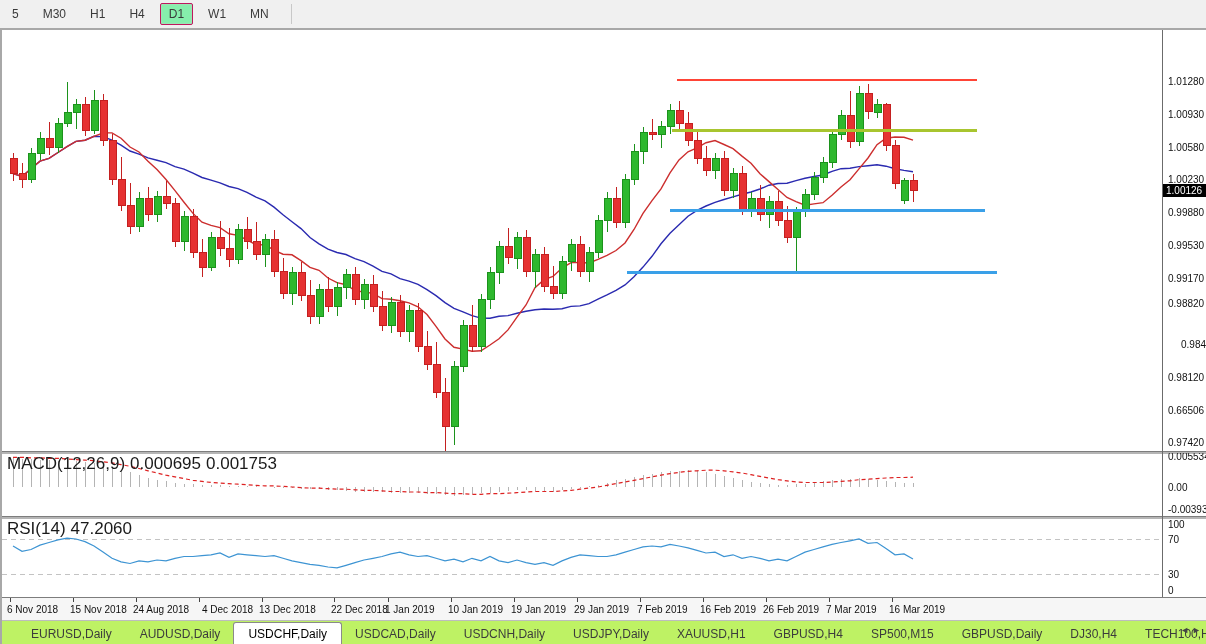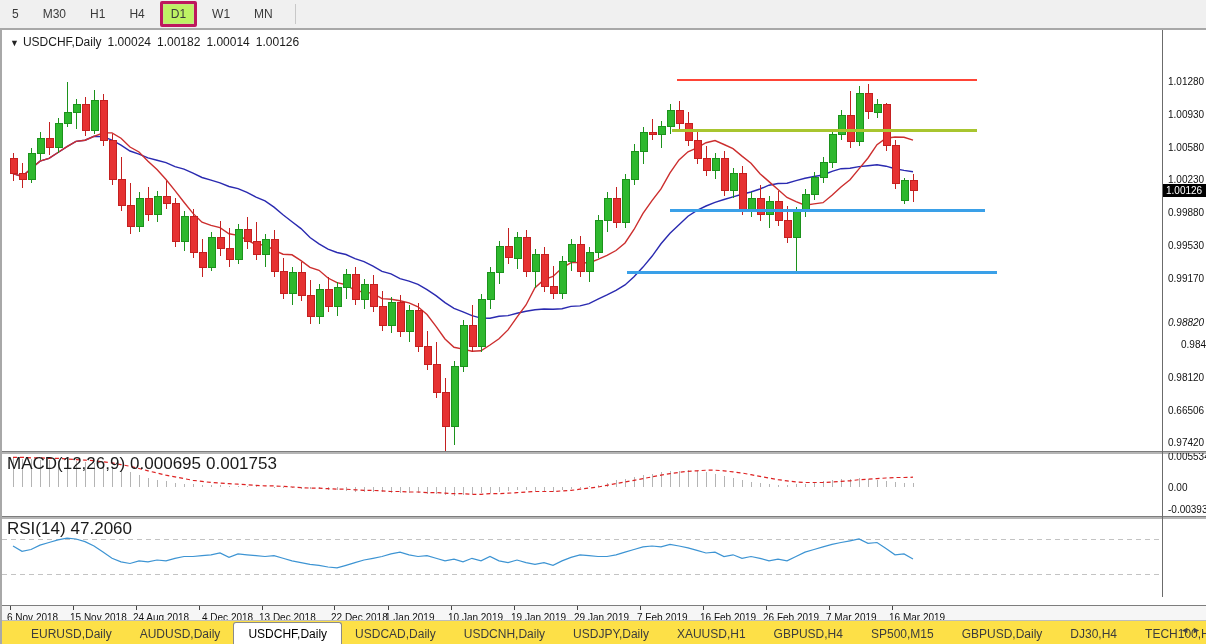--- a/index.html
+++ b/index.html
@@ -3,44 +3,44 @@
 <meta charset="utf-8">
 <style>
   html,body{margin:0;padding:0;background:#d8d8d8;}
   #app{position:relative;width:1206px;height:644px;background:#f0f0f0;overflow:hidden;
        font-family:"Liberation Sans",sans-serif;-webkit-font-smoothing:none;}
   
   #toolbar{position:absolute;left:0;top:0;width:1206px;height:28px;background:#f0f0f0;
            display:flex;align-items:center;border-bottom:1px solid #dcdcdc;}
   .tfbtn{font-size:12px;color:#3a3a3a;padding:3px 8px;margin:0 3px;border:1px solid transparent;
          border-radius:2px;cursor:default;}
-  .tfbtn.active{background:#bef264;border:3px solid #be185d;box-shadow:inset 0 0 2px #cfcfcf;}
+  .tfbtn.active{background:#86efac;border:1px solid #be185d;box-shadow:inset 0 0 2px #cfcfcf;}
   .tb-sep{width:1px;height:20px;background:#c8c8c8;margin:0 10px;}
   
   #chartwin{position:absolute;left:0;top:28px;width:1204px;height:615px;background:#ffffff;
             border-left:2px solid #a8a8a8;border-top:2px solid #a8a8a8;border-right:1px solid #c0c0c0;}
   #title{position:absolute;left:8px;top:5px;font-size:12px;color:#1a1a1a;z-index:5;}
   #title .mark{font-size:9px;color:#222;margin-right:4px;}
   #title .val{margin-left:6px;}
   .panel-label{position:absolute;left:5px;font-size:17px;color:#1a1a1a;z-index:5;}
   .panel-label .val{margin-left:5px;}
   svg{position:absolute;left:0;}
   #axis-line{position:absolute;left:1160px;top:0px;width:0;height:567px;border-left:1px solid #6b6b6b;}
   .yaxis{position:absolute;left:1163px;width:41px;overflow:hidden;}
   .ylab{position:absolute;left:3px;font-size:10px;color:#111;white-space:nowrap;}
   #pricebadge{position:absolute;left:1161px;width:45px;height:13px;background:#000;color:#fff;
               font-size:10px;line-height:13px;padding-left:3px;z-index:6;}
   .hsep{position:absolute;left:0;width:1204px;height:2px;background:#b5b5b5;border-top:1px solid #7d7d7d;}
   
   #dateaxis{position:absolute;left:0;top:567px;width:1204px;height:23px;background:#f6f6f6;
-            border-top:1px solid #7d7d7d;margin-top:8px;}
+            border-top:1px solid #7d7d7d;}
   .dlab{position:absolute;top:6px;font-size:10px;color:#111;white-space:nowrap;}
   .dtick{position:absolute;top:0;width:1px;height:4px;background:#444;}
   
-  #tabbar{position:absolute;left:0;top:590px;width:1204px;height:25px;background:#fde047;
+  #tabbar{position:absolute;left:0;top:590px;width:1204px;height:25px;background:#bef264;
           border-top:1px solid #bdbdbd;display:flex;align-items:flex-end;padding-left:16px;box-sizing:border-box;}
   .tab{font-size:12px;color:#3c3c3c;padding:3px 13px 4px 13px;cursor:default;white-space:nowrap;}
   .tab.active{background:#ffffff;color:#000;border:1px solid #8a8a8a;border-bottom:1px solid #ffffff;
               border-radius:3px 3px 0 0;padding:4px 14px 4px 14px;margin-bottom:-1px;z-index:2;}
   .tabdiv{width:1px;height:13px;background:#a9a9a9;margin:0 1px 6px 1px;}
   #tabscroll{position:absolute;right:2px;top:595px;font-size:9px;color:#444;letter-spacing:3px;}
   #tabscroll span{cursor:default;}
 </style>
 </head>
 <body>
@@ -53,23 +53,20 @@
       <div class="tfbtn">H1</div>
       <div class="tfbtn">H4</div>
       <div class="tfbtn active">D1</div>
       <div class="tfbtn">W1</div>
       <div class="tfbtn">MN</div>
       <div class="tb-sep"></div>
     </div>
 
   <div id="chartwin">
 
-    <div id="title">
-      <span class="mark">▼</span><span>USDCHF,Daily</span><span class="val">1.00024</span><span class="val">1.00182</span><span class="val">1.00014</span><span class="val">1.00126</span>
-    </div>
 
     <svg id="price-svg" width="1160" height="423" viewBox="0 0 1160 423" style="top:0;">
         <polyline points="11.0,143.7 20.0,146.5 29.0,138.7 38.0,131.1 47.0,128.4 56.0,122.5 65.0,116.7 74.0,111.4 83.0,110.2 92.0,106.3 101.0,106.6 110.0,110.2 119.0,115.2 128.0,121.0 137.0,124.1 146.0,127.9 155.0,130.2 164.0,132.6 173.0,136.7 182.0,139.2 191.0,143.2 200.0,147.5 209.0,150.1 218.0,152.9 227.0,156.5 236.0,158.6 245.0,162.3 254.0,167.1 263.0,170.9 272.0,177.1 281.0,184.7 290.0,191.7 299.0,198.6 308.0,207.5 317.0,213.8 326.0,219.1 335.0,222.5 344.0,224.5 353.0,228.7 362.0,231.6 371.0,236.2 380.0,241.3 389.0,243.9 398.0,248.6 407.0,251.1 416.0,254.3 425.0,259.6 434.0,265.6 443.0,272.6 452.0,278.3 461.0,281.8 470.0,285.6 479.0,288.1 488.0,288.2 497.0,286.2 506.0,285.6 515.0,283.2 524.0,281.3 533.0,279.8 542.0,279.0 551.0,279.2 560.0,278.7 569.0,276.4 578.0,275.9 587.0,273.6 596.0,269.2 605.0,264.9 614.0,260.3 623.0,254.9 632.0,246.8 641.0,237.1 650.0,226.3 659.0,213.8 668.0,203.2 677.0,194.7 686.0,186.2 695.0,180.3 704.0,176.0 713.0,172.4 722.0,169.5 731.0,166.9 740.0,164.3 749.0,162.0 758.0,159.0 767.0,155.2 776.0,153.5 785.0,153.2 794.0,150.7 803.0,148.3 812.0,146.5 821.0,145.0 830.0,141.3 839.0,138.7 848.0,138.3 857.0,136.6 866.0,135.7 875.0,134.8 884.0,136.2 893.0,138.7 902.0,140.4 911.0,141.7" fill="none" stroke="#2a2ab0" stroke-width="1.4"></polyline>
         <polyline points="11.0,143.7 20.0,146.5 29.0,138.7 38.0,131.1 47.0,128.4 56.0,122.5 65.0,116.7 74.0,111.4 83.0,110.2 92.0,106.3 101.0,102.9 110.0,102.9 119.0,108.2 128.0,117.0 137.0,122.0 146.0,131.2 155.0,139.6 164.0,149.5 173.0,160.6 182.0,172.2 191.0,183.4 200.0,192.2 209.0,195.4 218.0,197.6 227.0,203.8 236.0,205.3 245.0,209.8 254.0,214.9 263.0,214.7 272.0,220.1 281.0,224.2 290.0,224.8 299.0,230.6 308.0,237.3 317.0,240.3 326.0,248.0 335.0,252.7 344.0,254.7 353.0,260.7 362.0,262.0 371.0,263.3 380.0,268.6 389.0,269.3 398.0,270.8 407.0,272.9 416.0,276.8 425.0,284.5 434.0,296.3 443.0,309.0 452.0,317.3 461.0,319.1 470.0,321.2 479.0,320.8 488.0,315.0 497.0,308.7 506.0,299.9 515.0,287.1 524.0,275.0 533.0,257.7 542.0,249.7 551.0,246.5 560.0,238.1 569.0,232.6 578.0,232.5 587.0,233.0 596.0,229.3 605.0,225.3 614.0,220.5 623.0,213.0 632.0,199.5 641.0,183.4 650.0,170.7 659.0,158.9 668.0,142.8 677.0,129.9 686.0,121.8 695.0,117.9 704.0,112.7 713.0,110.6 722.0,114.5 731.0,118.6 740.0,126.1 749.0,133.2 758.0,143.7 767.0,151.6 776.0,159.6 785.0,167.5 794.0,171.6 803.0,175.2 812.0,173.9 821.0,172.7 830.0,165.3 839.0,157.0 848.0,149.7 857.0,138.9 866.0,128.0 875.0,114.7 884.0,108.2 893.0,107.0 902.0,107.3 911.0,110.1" fill="none" stroke="#cc2e2e" stroke-width="1.4"></polyline>
         <line x1="11" y1="123.1" x2="11" y2="151.2" stroke="#c42020" stroke-width="1" shape-rendering="crispEdges"></line>
         <rect x="8" y="128.8" width="7" height="15.0" fill="#e63232" stroke="#c42020" stroke-width="1" shape-rendering="crispEdges"></rect>
         <line x1="20" y1="132.5" x2="20" y2="157.8" stroke="#c42020" stroke-width="1" shape-rendering="crispEdges"></line>
         <rect x="17" y="143.7" width="7" height="5.6" fill="#e63232" stroke="#c42020" stroke-width="1" shape-rendering="crispEdges"></rect>
         <line x1="29" y1="117.5" x2="29" y2="153.1" stroke="#1c921c" stroke-width="1" shape-rendering="crispEdges"></line>
         <rect x="26" y="123.1" width="7" height="26.2" fill="#2eb82e" stroke="#1c921c" stroke-width="1" shape-rendering="crispEdges"></rect>
@@ -397,30 +394,36 @@
 
     <div id="axis-line"></div>
     <div id="price-yaxis" class="yaxis" style="top:0;height:421px;">
         <div class="ylab" style="top: 46px;">1.01280</div>
         <div class="ylab" style="top: 78.76px;">1.00930</div>
         <div class="ylab" style="top: 111.52px;">1.00580</div>
         <div class="ylab" style="top: 144.28px;">1.00230</div>
         <div class="ylab" style="top: 177.04px;">0.99880</div>
         <div class="ylab" style="top: 209.8px;">0.99530</div>
         <div class="ylab" style="top: 243.496px;">0.99170</div>
-        <div class="ylab" style="top: 287px; font-style: italic;">0.98820</div>
+        <div class="ylab" style="top: 268px;">0.98820</div>
         <div class="ylab" style="top: 309.016px; margin-left: 13px;">0.98470</div>
         <div class="ylab" style="top: 341.776px;">0.98120</div>
         <div class="ylab" style="top: 374.536px;">0.66506</div>
         <div class="ylab" style="top: 407.296px;">0.97420</div>
       </div>
     <div id="macd-yaxis" class="yaxis" style="top:423px;height:63px;">
         <div class="ylab" style="top: -1.9904px;">0.005534</div>
         <div class="ylab" style="top: 29px;">0.00</div>
         <div class="ylab" style="top: 51.0416px;">-0.003936</div>
+      </div>
+    <div id="rsi-yaxis" class="yaxis" style="top:488px;height:79px;">
+        <div class="ylab" style="top: 1px;">100</div>
+        <div class="ylab" style="top: 16px;">70</div>
+        <div class="ylab" style="top: 51px;">30</div>
+        <div class="ylab" style="top: 67px;">0</div>
       </div>
     <div id="pricebadge" style="top: 154.014px;">1.00126</div>
 
     <div id="dateaxis">
         <div class="dtick" style="left: 8px;"></div>
         <div class="dlab" style="left: 5px;">6 Nov 2018</div>
         <div class="dtick" style="left: 71px;"></div>
         <div class="dlab" style="left: 68px;">15 Nov 2018</div>
         <div class="dtick" style="left: 134px;"></div>
         <div class="dlab" style="left: 131px;">24 Aug 2018</div>

